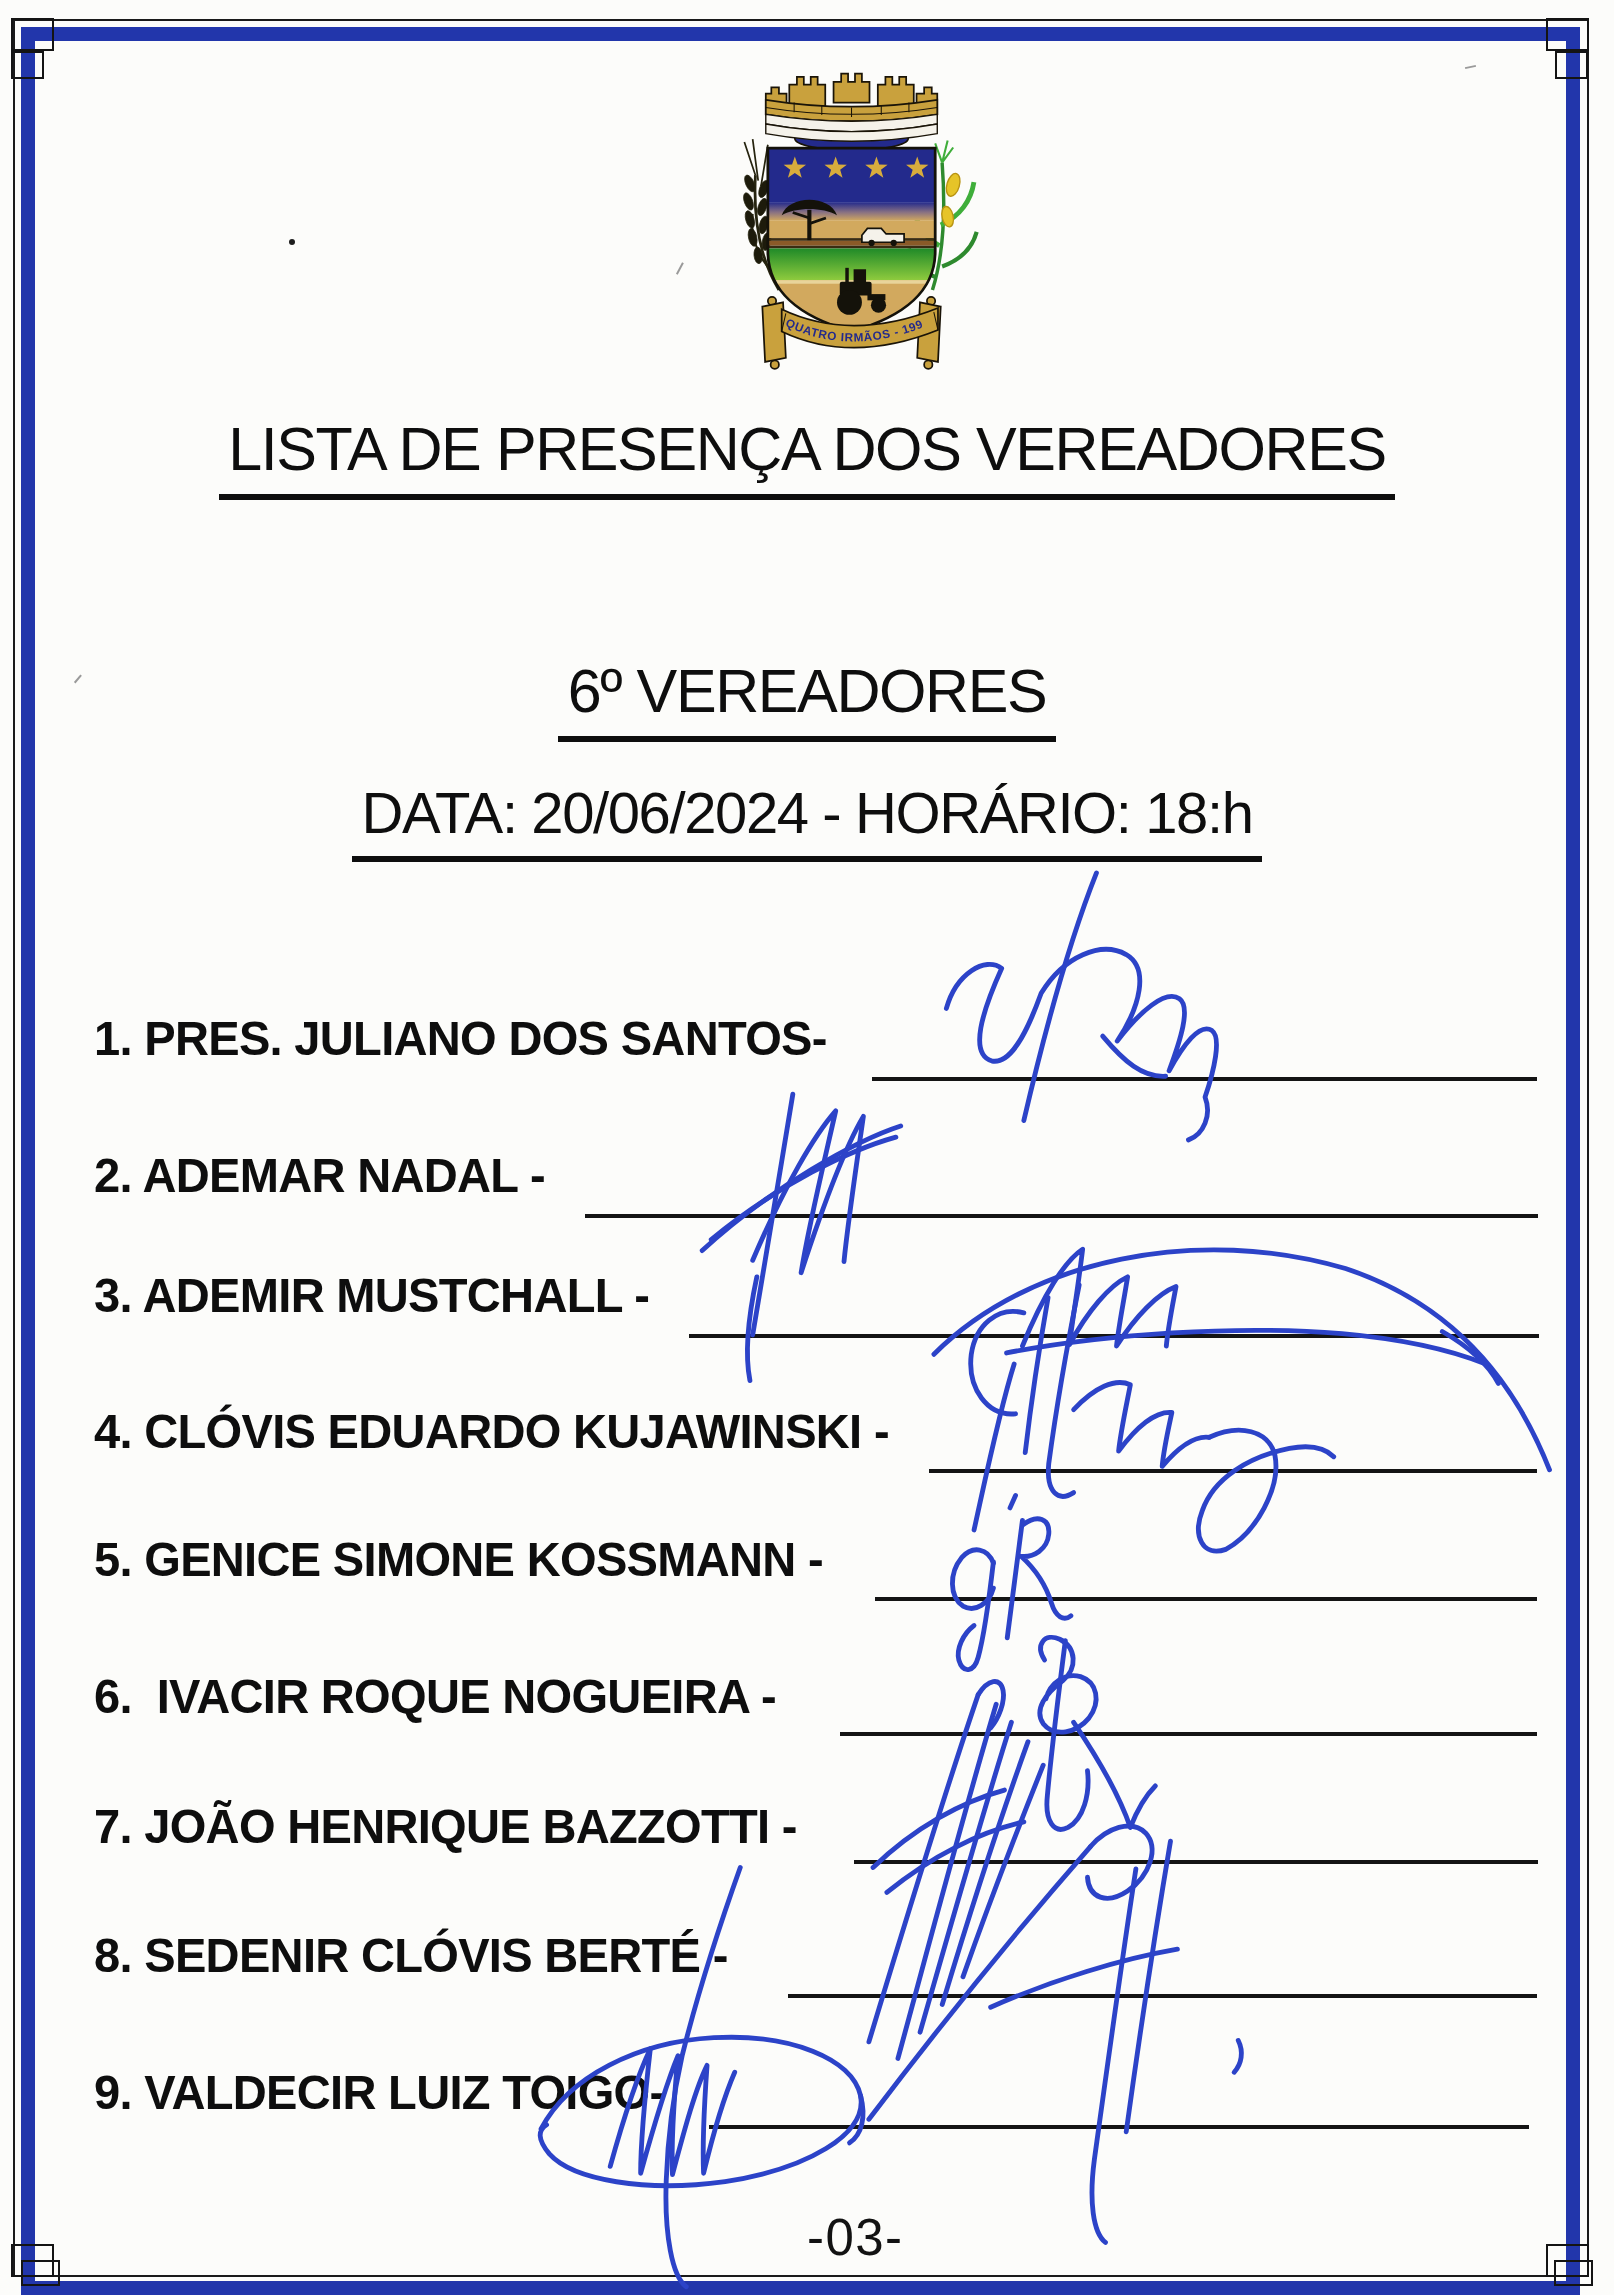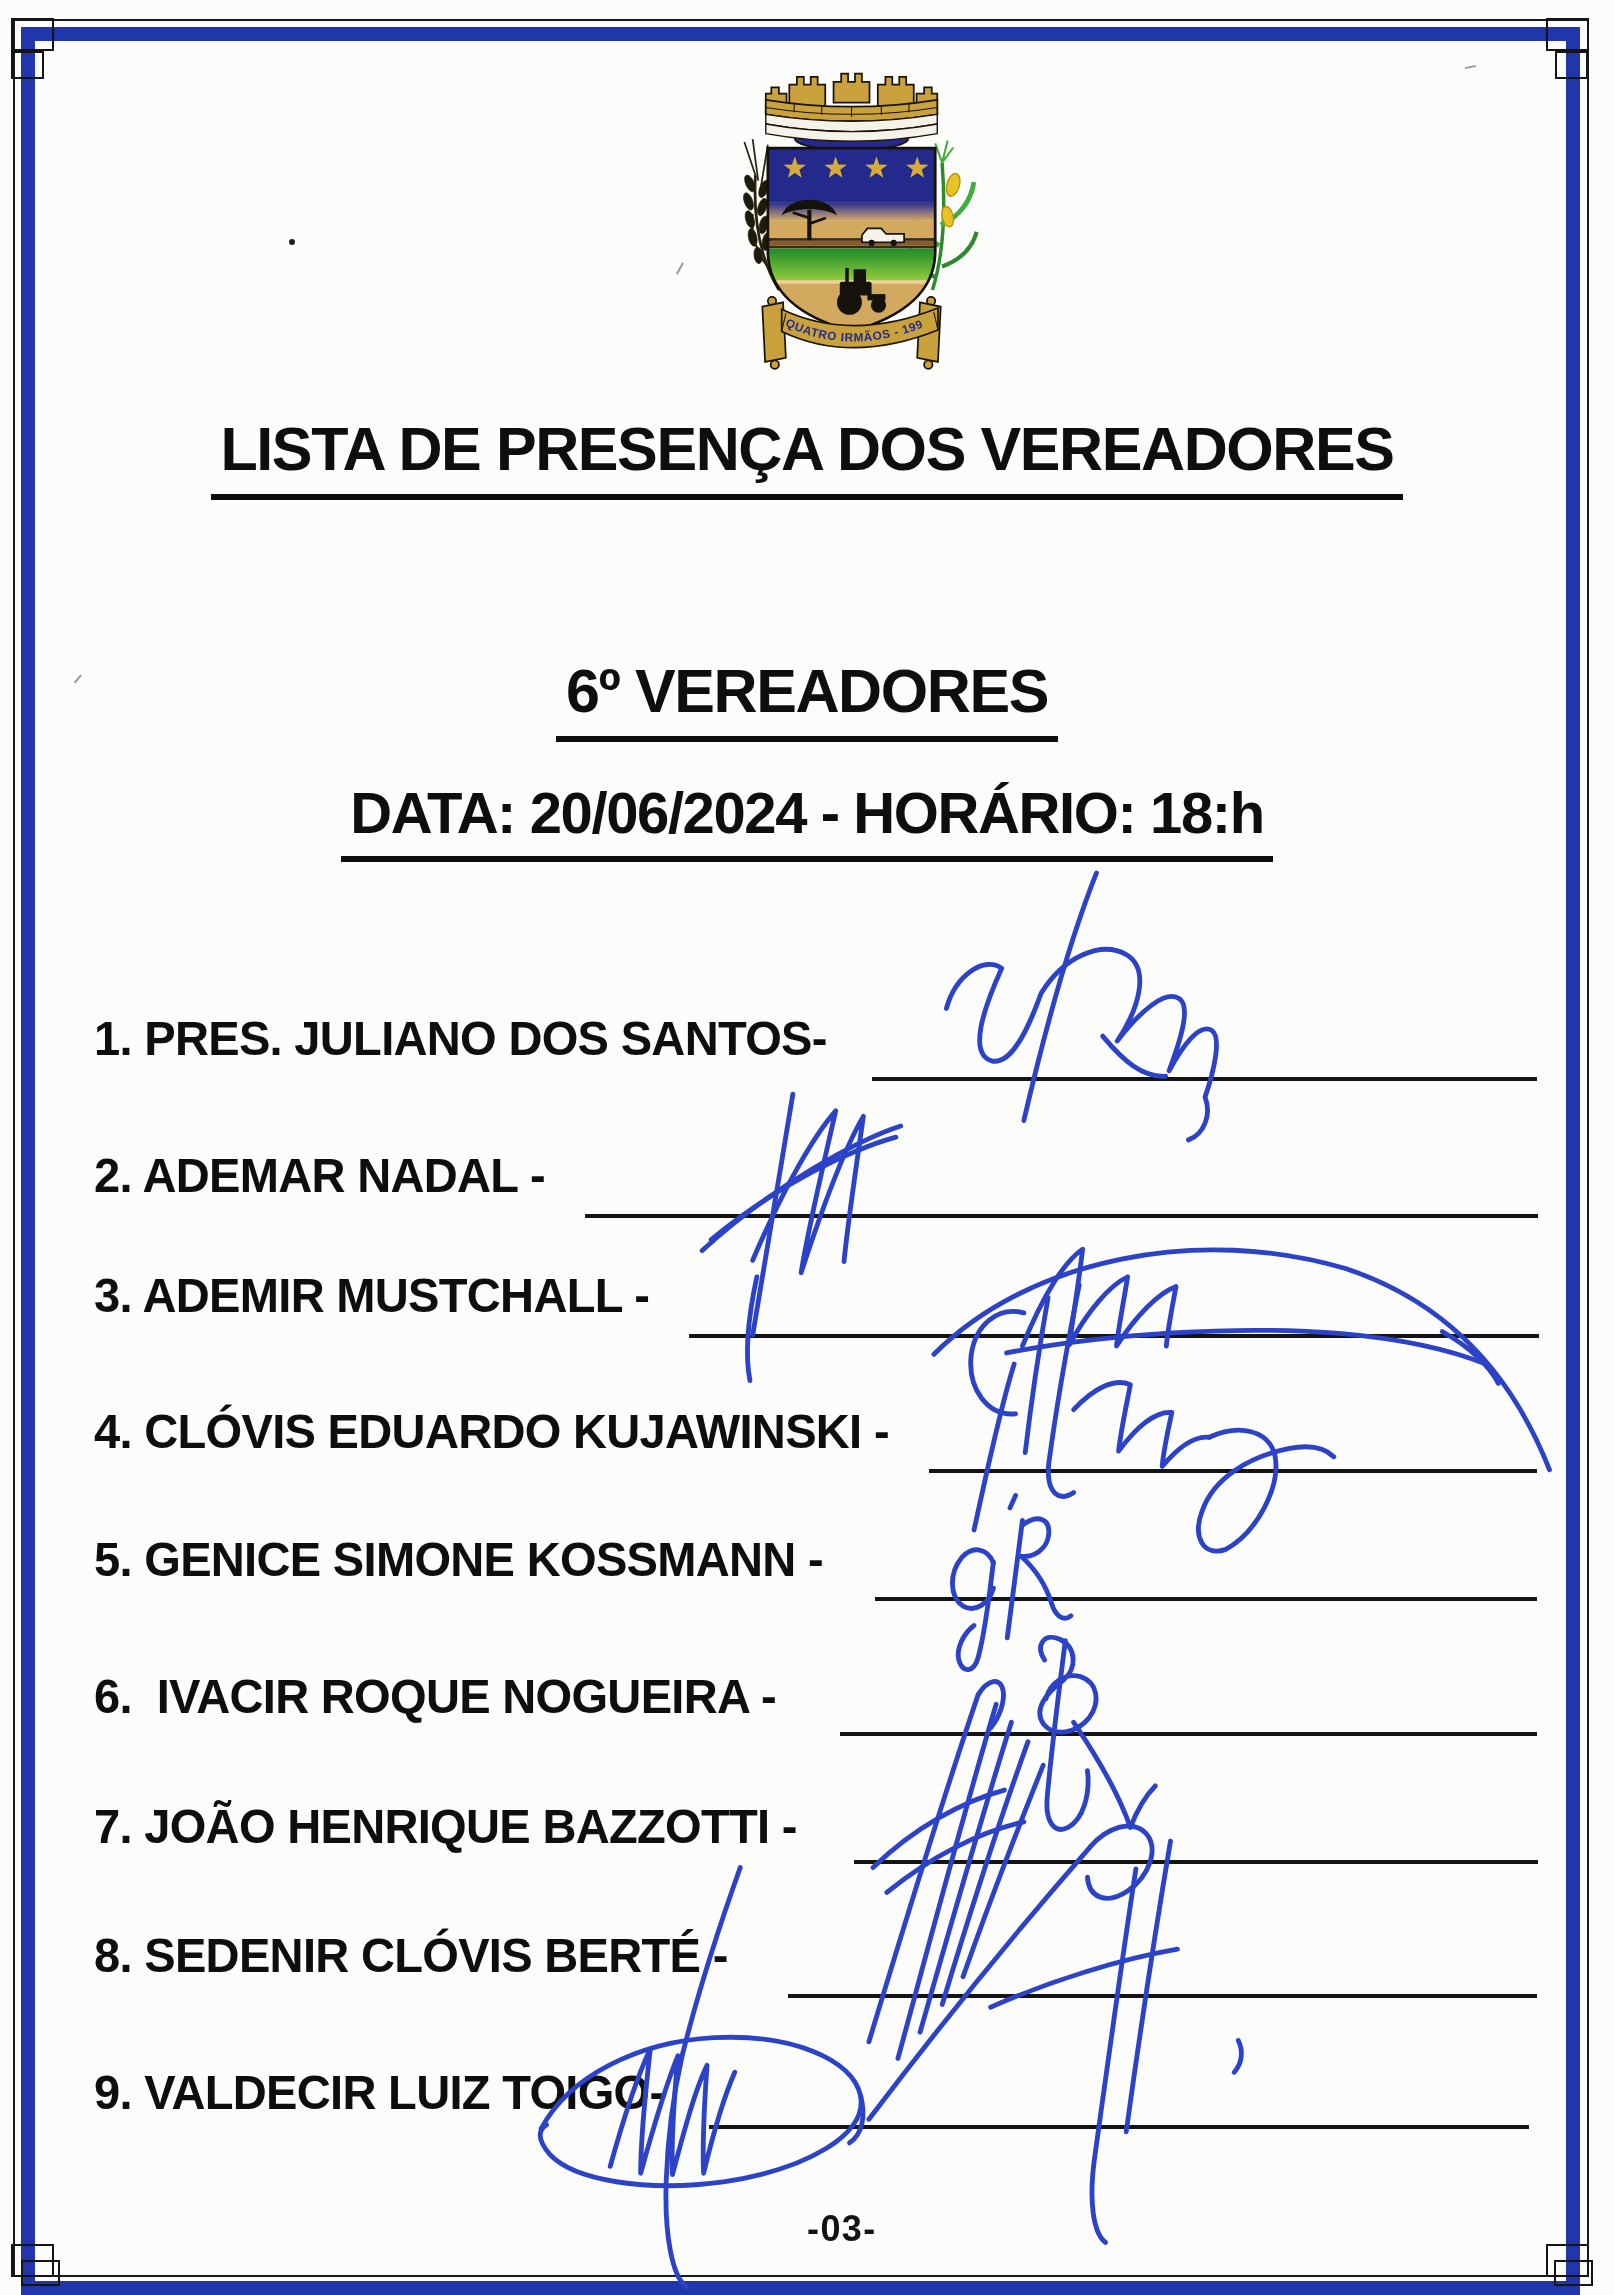--- a/index.html
+++ b/index.html
@@ -6,31 +6,31 @@
   #page{position:relative;width:1614px;height:2295px;background:#fcfcfa;overflow:hidden;
         font-family:"Liberation Sans", sans-serif;}
   
   .outer-black{position:absolute;left:12.5px;top:18.7px;width:1576px;height:2258px;
                border:2.1px solid #1a1a1a;box-sizing:border-box;}
   .blue-band{position:absolute;left:21px;top:27px;width:1559px;height:2269px;
              border-style:solid;border-color:#2236ab;border-width:14.5px 14px 15px 14px;
              box-sizing:border-box;}
   .corn{position:absolute;border:2.8px solid #141414;box-sizing:border-box;background:transparent;}
   
-  .heading{position:absolute;left:0;right:0;text-align:center;color:#0e0e0e;font-weight:bold;}
+  .heading{position:absolute;left:0;right:0;text-align:center;color:#0e0e0e;font-weight:normal;}
   .heading>span{display:inline-block;border-bottom:6.2px solid #0e0e0e;padding:0 9.7px 9.7px 9.7px;
                 letter-spacing:-1.4px;white-space:pre;}
   .h88{font-size:61px;}
   .h84{font-size:58px;}
   
   .attendee-label{position:absolute;left:94px;font-size:48px;font-weight:bold;color:#0e0e0e;
                   letter-spacing:-0.7px;white-space:pre;transform:scaleX(0.98);transform-origin:left;}
   .sig-line{position:absolute;height:4.2px;background:#141414;}
   
-  .page-num{position:absolute;left:807px;top:2208px;font-size:36px;font-weight:bold;
+  .page-num{position:absolute;left:807px;top:2208px;font-size:51px;font-weight:normal;
             color:#121212;letter-spacing:1.4px;}
   
   #ink{position:absolute;left:0;top:0;width:1614px;height:2295px;pointer-events:none;}
   #ink path{fill:none;stroke:#2c43c8;stroke-width:7;stroke-linecap:round;stroke-linejoin:round;}
   
   .speck{position:absolute;background:#1d1d1d;border-radius:50%;}
   .graymark{position:absolute;background:#9a9a9a;}
 </style>
 </head>
 <body>

